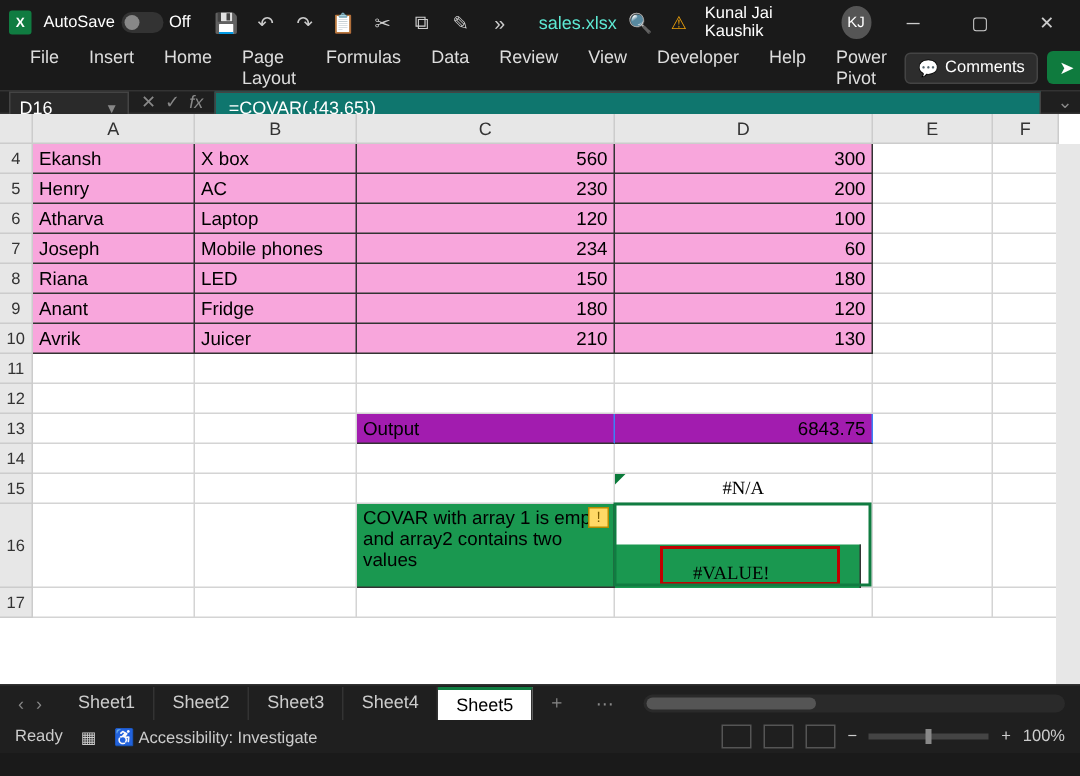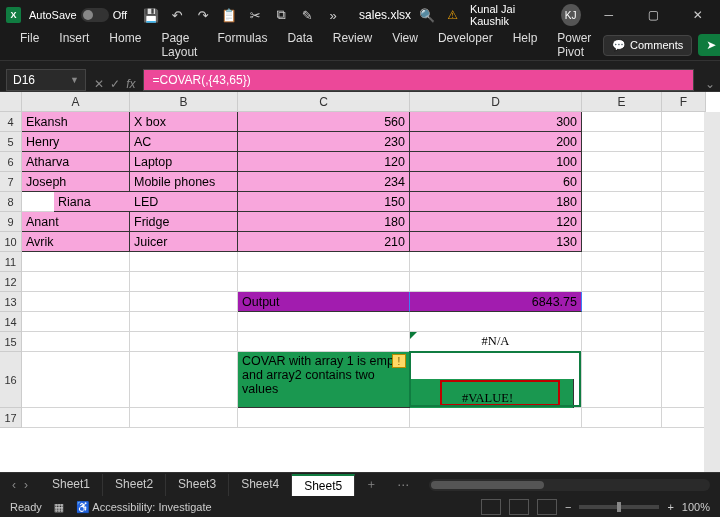--- a/index.html
+++ b/index.html
@@ -4,34 +4,34 @@
 <style>
 * { margin:0; padding:0; box-sizing:border-box; font-family:"Segoe UI",Arial,sans-serif; }
 body { background:#1a1a1a; width:720px; height:517px; overflow:hidden; color:#fff; font-size:12px; user-select:none; }
 .titlebar { height:30px; background:#1a1a1a; display:flex; align-items:center; padding:0 6px; gap:8px; }
 .xl-icon { width:16px; height:16px; background:#107c41; color:#fff; font-size:9px; font-weight:bold; display:flex; align-items:center; justify-content:center; border-radius:2px; }
 .autosave { display:flex; align-items:center; gap:4px; font-size:11px; }
 .toggle { width:28px; height:14px; background:#333; border-radius:7px; position:relative; display:flex; align-items:center; }
 .toggle-knob { width:10px; height:10px; background:#888; border-radius:50%; margin-left:2px; }
 .qat { display:flex; gap:10px; margin-left:8px; }
 .qat-icon { width:16px; height:16px; display:flex; align-items:center; justify-content:center; color:#ccc; font-size:13px; }
-.filename { margin-left:10px; font-size:12px; color:#ffffff; }
+.filename { margin-left:10px; font-size:12px; color:#5eead4; }
 .title-right { margin-left:auto; display:flex; align-items:center; gap:12px; }
 .warn-ico { color:#f0a30a; font-size:12px; }
 .avatar { width:22px; height:22px; background:#555; border-radius:50%; display:flex; align-items:center; justify-content:center; font-size:10px; }
 .win-btn { width:36px; height:28px; display:flex; align-items:center; justify-content:center; color:#ccc; }
 .ribbon-tabs { height:30px; background:#1a1a1a; display:flex; align-items:center; gap:2px; padding:0 10px; }
 .ribbon-tab { padding:5px 10px; font-size:12px; color:#ddd; cursor:pointer; border-radius:4px; }
 .ribbon-right { margin-left:auto; display:flex; gap:6px; align-items:center; }
 .comments-btn { background:#2d2d2d; border:1px solid #444; padding:3px 8px; border-radius:4px; font-size:11px; display:flex; align-items:center; gap:4px; }
 .share-btn { background:#0f7b3e; width:26px; height:22px; border-radius:4px; display:flex; align-items:center; justify-content:center; }
-.formula-row { height:32px; background:#1f1f1f; display:flex; align-items:flex-end; border-top:1px solid #333; border-bottom:1px solid #333; }
+.formula-row { height:16px; background:#1f1f1f; display:flex; align-items:flex-start; border-top:1px solid #333; border-bottom:1px solid #333; }
 .name-box { width:80px; height:22px; background:#2a2a2a; border:1px solid #444; margin-left:6px; display:flex; align-items:center; padding:0 6px; font-size:12px; justify-content:space-between; }
 .fx-btns { display:flex; gap:6px; margin:0 8px; color:#888; font-size:12px; align-items:center; }
-.formula-bar { flex:1; height:22px; background:#ec4899; border:1px solid #444; margin-right:6px; padding:0 8px; display:flex; align-items:center; font-size:12px; }
+.formula-bar { flex:1; height:22px; background:#0f766e; border:1px solid #444; margin-right:6px; padding:0 8px; display:flex; align-items:center; font-size:12px; }
 .expand-fx { width:20px; color:#888; text-align:center; }
 .grid-area { background:#fff; color:#000; height:380px; position:relative; overflow:hidden; }
 .select-all { position:absolute; left:0; top:0; width:22px; height:20px; background:#e7e7e7; border-right:1px solid #ccc; border-bottom:1px solid #ccc; }
 .col-headers { position:absolute; left:22px; top:0; height:20px; display:flex; }
 .col-h { background:#e7e7e7; border-right:1px solid #ccc; border-bottom:1px solid #ccc; display:flex; align-items:center; justify-content:center; font-size:12px; color:#333; }
 .row-headers { position:absolute; left:0; top:20px; width:22px; }
 .row-h { background:#e7e7e7; border-right:1px solid #ccc; border-bottom:1px solid #ccc; display:flex; align-items:center; justify-content:center; font-size:11px; color:#333; height:20px; }
 .cells { position:absolute; left:22px; top:20px; }
 .cell { position:absolute; border-right:1px solid #d4d4d4; border-bottom:1px solid #d4d4d4; font-size:12.5px; padding:0 4px; display:flex; align-items:center; height:20px; background:#fff; overflow:hidden; white-space:nowrap; }
 .cell.pink { background:#f8a6dc; border-right:1px solid #333; border-bottom:1px solid #333; }
@@ -196,21 +196,21 @@
       <div class="cell pink" style="left: 0px; top: 60px; width: 108px; height: 20px;">Joseph</div>
       <div class="cell pink" style="left: 108px; top: 60px; width: 108px; height: 20px;">Mobile phones</div>
       <div class="cell pink right" style="left: 216px; top: 60px; width: 172px; height: 20px;">234</div>
       <div class="cell pink right" style="left: 388px; top: 60px; width: 172px; height: 20px;">60</div>
       <div class="cell" style="left: 0px; top: 80px; width: 108px; height: 20px;"></div>
       <div class="cell" style="left: 108px; top: 80px; width: 108px; height: 20px;"></div>
       <div class="cell" style="left: 216px; top: 80px; width: 172px; height: 20px;"></div>
       <div class="cell" style="left: 388px; top: 80px; width: 172px; height: 20px;"></div>
       <div class="cell" style="left: 560px; top: 80px; width: 80px; height: 20px;"></div>
       <div class="cell" style="left: 640px; top: 80px; width: 44px; height: 20px;"></div>
-      <div class="cell pink" style="left: 0px; top: 80px; width: 92px; height: 20px; margin-left: 32px;">Riana</div>
+      <div class="cell pink" style="left: 0px; top: 80px; width: 108px; height: 20px;">Riana</div>
       <div class="cell pink" style="left: 108px; top: 80px; width: 108px; height: 20px;">LED</div>
       <div class="cell pink right" style="left: 216px; top: 80px; width: 172px; height: 20px;">150</div>
       <div class="cell pink right" style="left: 388px; top: 80px; width: 172px; height: 20px;">180</div>
       <div class="cell" style="left: 0px; top: 100px; width: 108px; height: 20px;"></div>
       <div class="cell" style="left: 108px; top: 100px; width: 108px; height: 20px;"></div>
       <div class="cell" style="left: 216px; top: 100px; width: 172px; height: 20px;"></div>
       <div class="cell" style="left: 388px; top: 100px; width: 172px; height: 20px;"></div>
       <div class="cell" style="left: 560px; top: 100px; width: 80px; height: 20px;"></div>
       <div class="cell" style="left: 640px; top: 100px; width: 44px; height: 20px;"></div>
       <div class="cell pink" style="left: 0px; top: 100px; width: 108px; height: 20px;">Anant</div>

